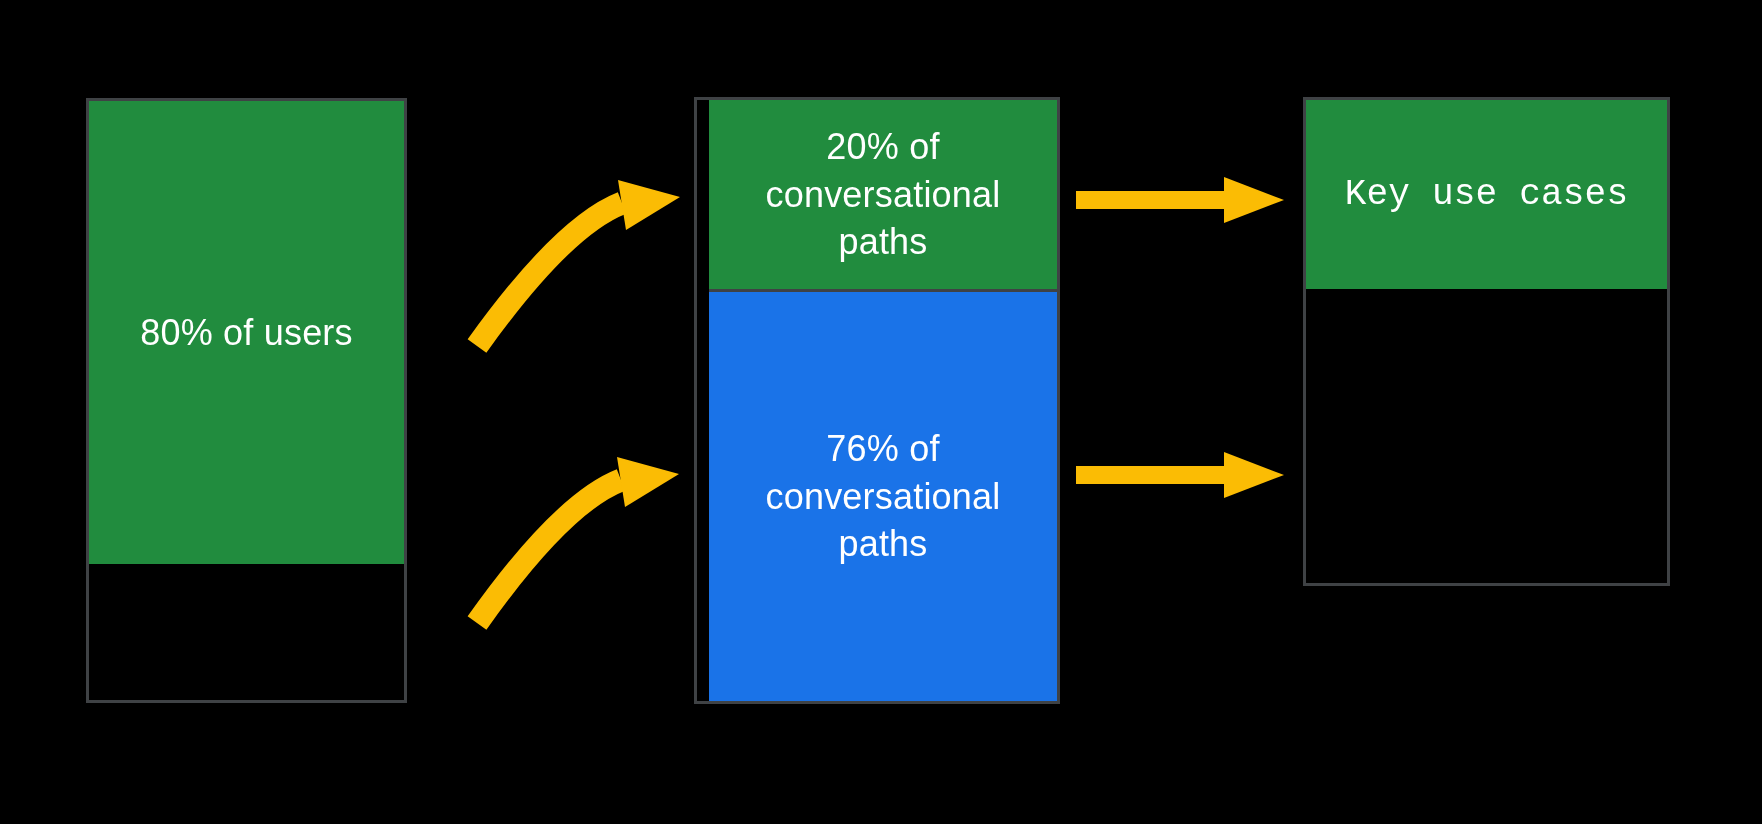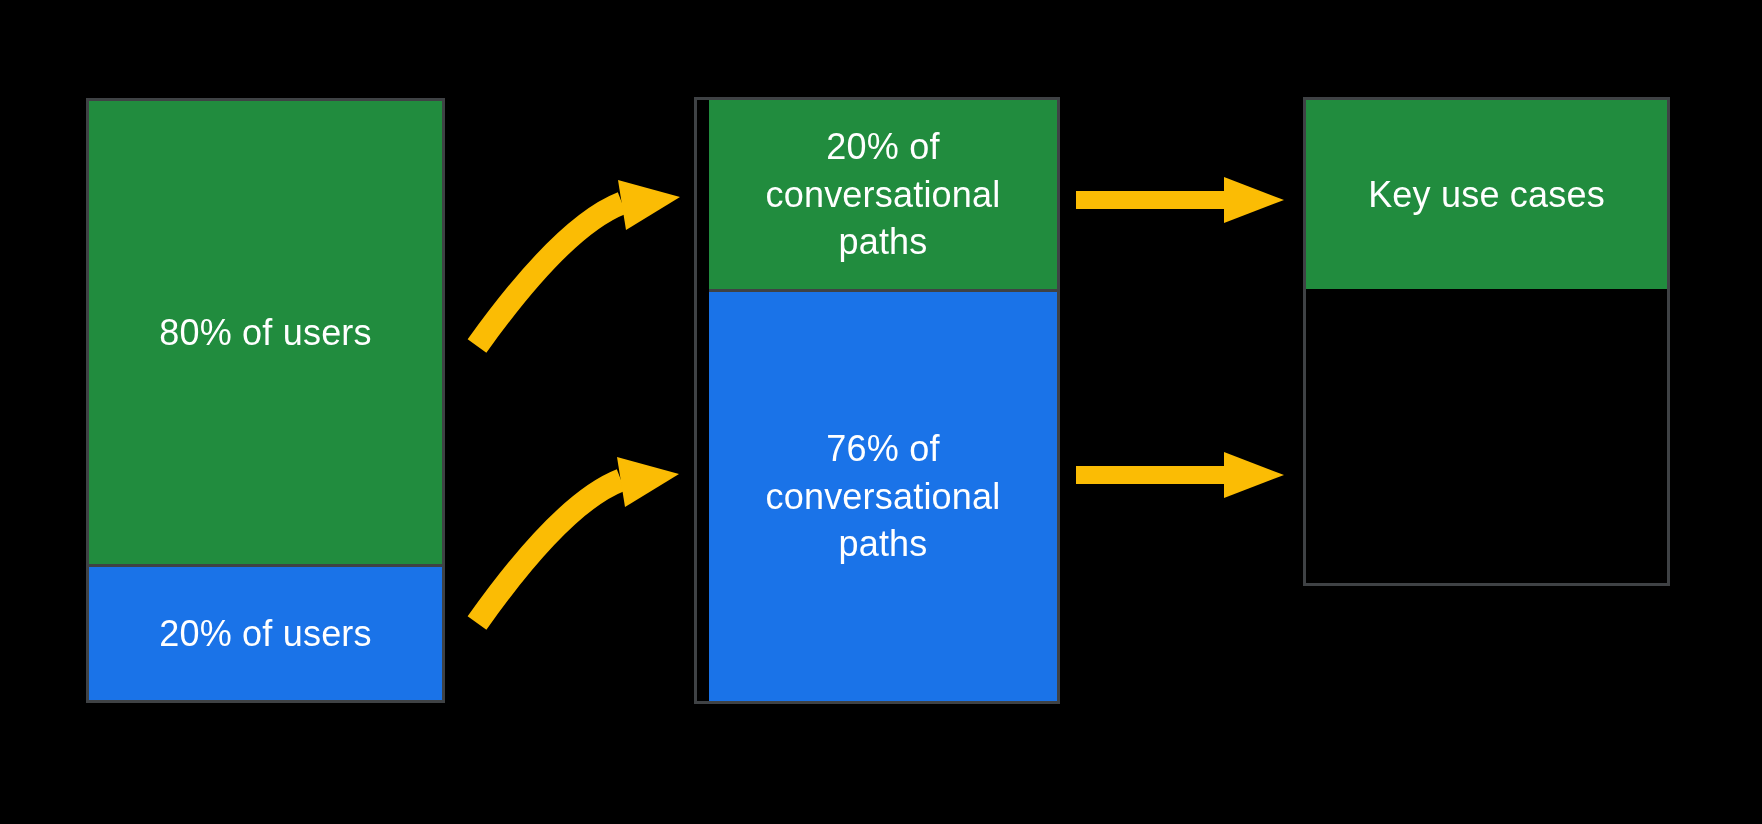--- a/index.html
+++ b/index.html
@@ -77,41 +77,38 @@
       <rect class="arrow-bar" x="1076" y="191" width="150" height="18"></rect>
       <polygon class="arrow-head" points="1224,177 1284,200 1224,223"></polygon>
     </g>
 
     <g>
       <rect class="arrow-bar" x="1076" y="466" width="150" height="18"></rect>
       <polygon class="arrow-head" points="1224,452 1284,475 1224,498"></polygon>
     </g>
   </svg>
 
-  <div class="col" style="left:86px; top:98px; width:359px; height:605px;">
+  <div class="col" style="left:86px; top:98px; width:321px; height:605px;">
     <div class="seg green" style="height:463px;">
       <span class="lbl">80% of users</span>
-    </div>
-    <div class="seg blue grow">
-      <span class="lbl">20% of users</span>
     </div>
   </div>
 
   <div class="col" style="left:694px; top:97px; width:366px; height:607px;padding-left:12px;">
     <div class="seg green" style="height:189px;">
       <span class="lbl">20% of
 conversational
 paths</span>
     </div>
     <div class="seg blue grow">
       <span class="lbl">76% of
 conversational
 paths</span>
     </div>
   </div>
 
-  <div class="col" style="left:1303px; top:97px; width:367px; height:489px;">
+  <div class="col" style="left:1303px; top:97px; width:367px; height:489px;font-family:Liberation Mono, monospace;">
     <div class="seg green" style="height:189px;">
       <span class="lbl">Key use cases</span>
     </div>
   </div>
 
 </div>
 
 </body></html>

